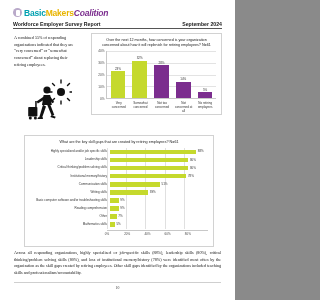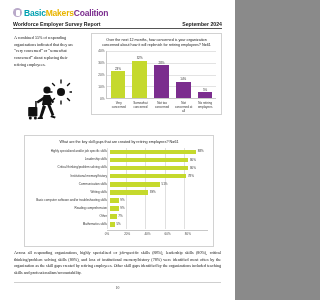--- a/index.html
+++ b/index.html
@@ -51,21 +51,21 @@
   .logo-text {
     font-family: "Liberation Sans", sans-serif;
     font-weight: bold;
     font-size: 8.5px;
     letter-spacing: -0.2px;
     white-space: nowrap;
     line-height: 10px;
   }
   .lt-future { color: #00a0b0; }
   .lt-makers { color: #e8b400; }
-  .lt-coalition { color: #7b2d8e; }
+  .lt-coalition { color: #7b2d8e; font-style: italic; }
 
   .title-row {
     display: flex;
     justify-content: space-between;
     align-items: baseline;
     font-family: "Liberation Sans", sans-serif;
     font-weight: bold;
     font-size: 5.2px;
     color: #1a1a1a;
     margin-top: 2.5px;

